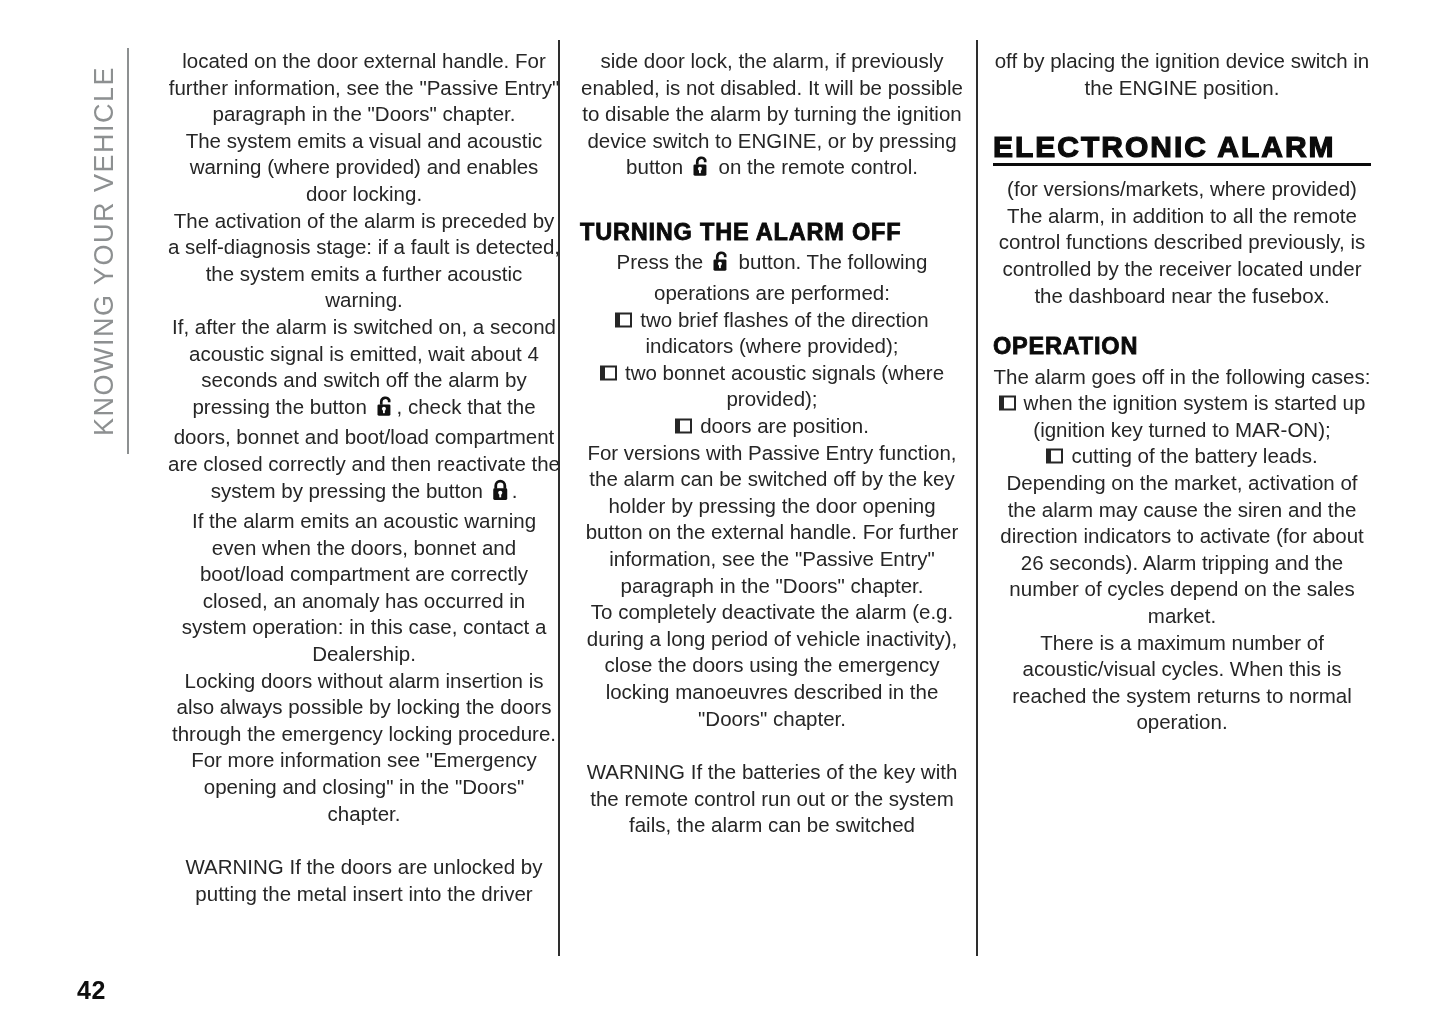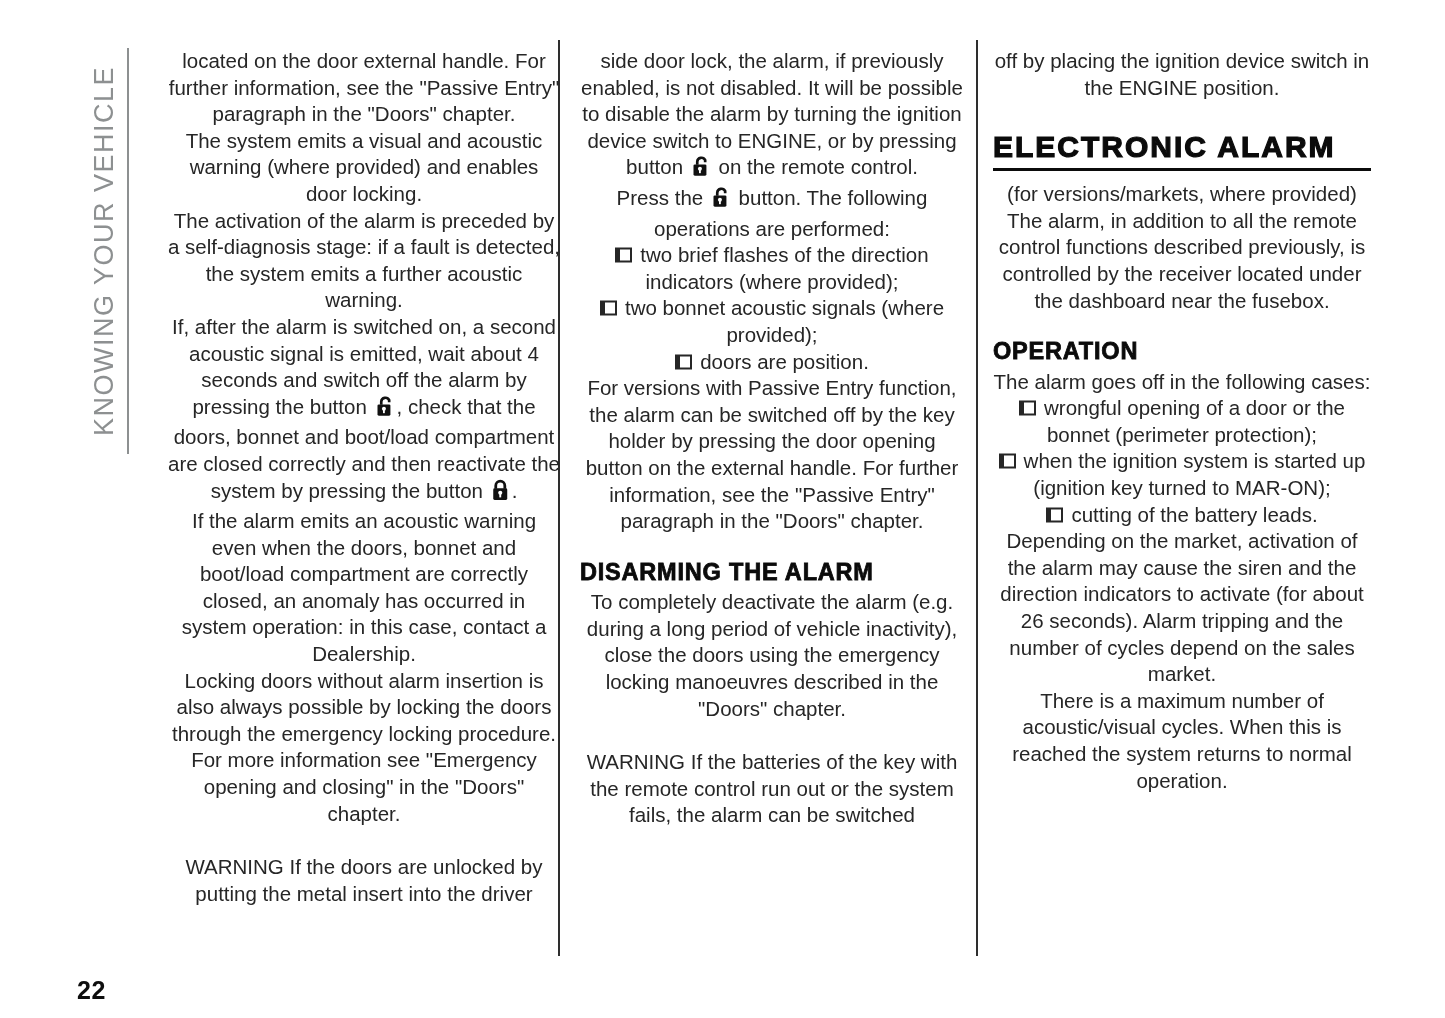--- a/index.html
+++ b/index.html
@@ -39,39 +39,39 @@
     -webkit-text-stroke:0.8px #0b0b0b;
   }
   .heading-gap-1{margin-top:35px;}
   .heading-gap-2{margin-top:25px;margin-bottom:4px;}
   #col-mid .two-line-heading{max-width:330px;margin-bottom:4px;}
   
   .chapter-heading{
     margin:30px 0 10px 0;color:#0b0b0b;font-weight:bold;
     font-size:30px;line-height:32px;letter-spacing:2px;
     -webkit-text-stroke:1.2px #0b0b0b;
-    border-bottom:3px solid #0b0b0b;padding-bottom:5px;
+    border-bottom:3px solid #0b0b0b;
   }
   .blank-gap{height:27px;}
   .blank-gap-lg{height:34px;}
   
   .bullet-marker{
     display:inline-block;width:10px;height:11px;
     border:2px solid #262626;border-left-width:5px;
     margin-right:8px;transform:translateY(0.5px);
   }
   
   .inline-icon{display:inline-block;vertical-align:-4px;margin:0 2px;}
 </style>
 </head>
 <body>
 
 <div class="sidebar-title">KNOWING YOUR VEHICLE</div>
 <div class="sidebar-rule"></div>
-<div class="page-number">22</div>
+<div class="page-number">42</div>
 <div class="divider" id="divider-1"></div>
 <div class="divider" id="divider-2"></div>
 
 <div class="col" id="col-left">
   <p>located on the door external handle. For further information, see the "Passive Entry" paragraph in the "Doors" chapter.</p>
   <p>The system emits a visual and acoustic warning (where provided) and enables door locking.</p>
   <p>The activation of the alarm is preceded by a self-diagnosis stage: if a fault is detected, the system emits a further acoustic warning.</p>
   <p><span>If, after the alarm is switched on, a second acoustic signal is emitted, wait about 4 seconds and switch off the alarm by pressing the button </span><span class="inline-icon"><svg style="display: inline-block;" viewBox="0 0 24 26" width="20" height="23">
   <path d="M7.5 11 L7.5 7.2 A5 5 0 0 1 17 5.4 L17 8" fill="none" stroke="#111" stroke-width="3.2"></path>
   <rect x="3" y="10.5" width="15.5" height="13.5" rx="1.6" fill="#111"></rect>
@@ -89,42 +89,41 @@
   <p>WARNING If the doors are unlocked by putting the metal insert into the driver</p>
 </div>
 
 <div class="col" id="col-mid">
   <p><span>side door lock, the alarm, if previously enabled, is not disabled. It will be possible to disable the alarm by turning the ignition device switch to ENGINE, or by pressing button </span><span class="inline-icon"><svg style="display: inline-block;" viewBox="0 0 24 26" width="20" height="23">
   <path d="M7.5 11 L7.5 7.2 A5 5 0 0 1 17 5.4 L17 8" fill="none" stroke="#111" stroke-width="3.2"></path>
   <rect x="3" y="10.5" width="15.5" height="13.5" rx="1.6" fill="#111"></rect>
   <circle cx="10.7" cy="15.6" r="2.4" fill="#fff"></circle>
   <rect x="9.6" y="16.4" width="2.2" height="4.6" fill="#fff"></rect>
 </svg></span><span> on the remote control.</span></p>
+  <h2 class="section-heading heading-gap-1 two-line-heading">TURNING THE ALARM OFF</h2>
   <p><span>Press the </span><span class="inline-icon"><svg style="display: inline-block;" viewBox="0 0 24 26" width="20" height="23">
   <path d="M7.5 11 L7.5 7.2 A5 5 0 0 1 17 5.4 L17 8" fill="none" stroke="#111" stroke-width="3.2"></path>
   <rect x="3" y="10.5" width="15.5" height="13.5" rx="1.6" fill="#111"></rect>
   <circle cx="10.7" cy="15.6" r="2.4" fill="#fff"></circle>
   <rect x="9.6" y="16.4" width="2.2" height="4.6" fill="#fff"></rect>
 </svg></span><span> button. The following operations are performed:</span></p>
   <p><span class="bullet-marker"></span><span>two brief flashes of the direction indicators (where provided);</span></p>
   <p><span class="bullet-marker"></span><span>two bonnet acoustic signals (where provided);</span></p>
   <p><span class="bullet-marker"></span><span>doors are position.</span></p>
   <p>For versions with Passive Entry function, the alarm can be switched off by the key holder by pressing the door opening button on the external handle. For further information, see the "Passive Entry" paragraph in the "Doors" chapter.</p>
-  <h2 class="section-heading heading-gap-2">DISARMING THE ALARM</h2>
   <p>To completely deactivate the alarm (e.g. during a long period of vehicle inactivity), close the doors using the emergency locking manoeuvres described in the "Doors" chapter.</p>
   <div class="blank-gap"></div>
   <p>WARNING If the batteries of the key with the remote control run out or the system fails, the alarm can be switched</p>
 </div>
 
 <div class="col" id="col-right">
   <p>off by placing the ignition device switch in the ENGINE position.</p>
   <h1 class="chapter-heading">ELECTRONIC ALARM</h1>
   <p>(for versions/markets, where provided)</p>
   <p>The alarm, in addition to all the remote control functions described previously, is controlled by the receiver located under the dashboard near the fusebox.</p>
   <h2 class="section-heading heading-gap-2">OPERATION</h2>
   <p>The alarm goes off in the following cases:</p>
-  <p><span class="bullet-marker"></span><span>wrongful opening of a door or the bonnet (perimeter protection);</span></p>
   <p><span class="bullet-marker"></span><span>when the ignition system is started up (ignition key turned to MAR-ON);</span></p>
   <p><span class="bullet-marker"></span><span>cutting of the battery leads.</span></p>
   <p>Depending on the market, activation of the alarm may cause the siren and the direction indicators to activate (for about 26 seconds). Alarm tripping and the number of cycles depend on the sales market.</p>
   <p>There is a maximum number of acoustic/visual cycles. When this is reached the system returns to normal operation.</p>
   <div class="blank-gap-lg"></div>
 </div>
 
 </body></html>

